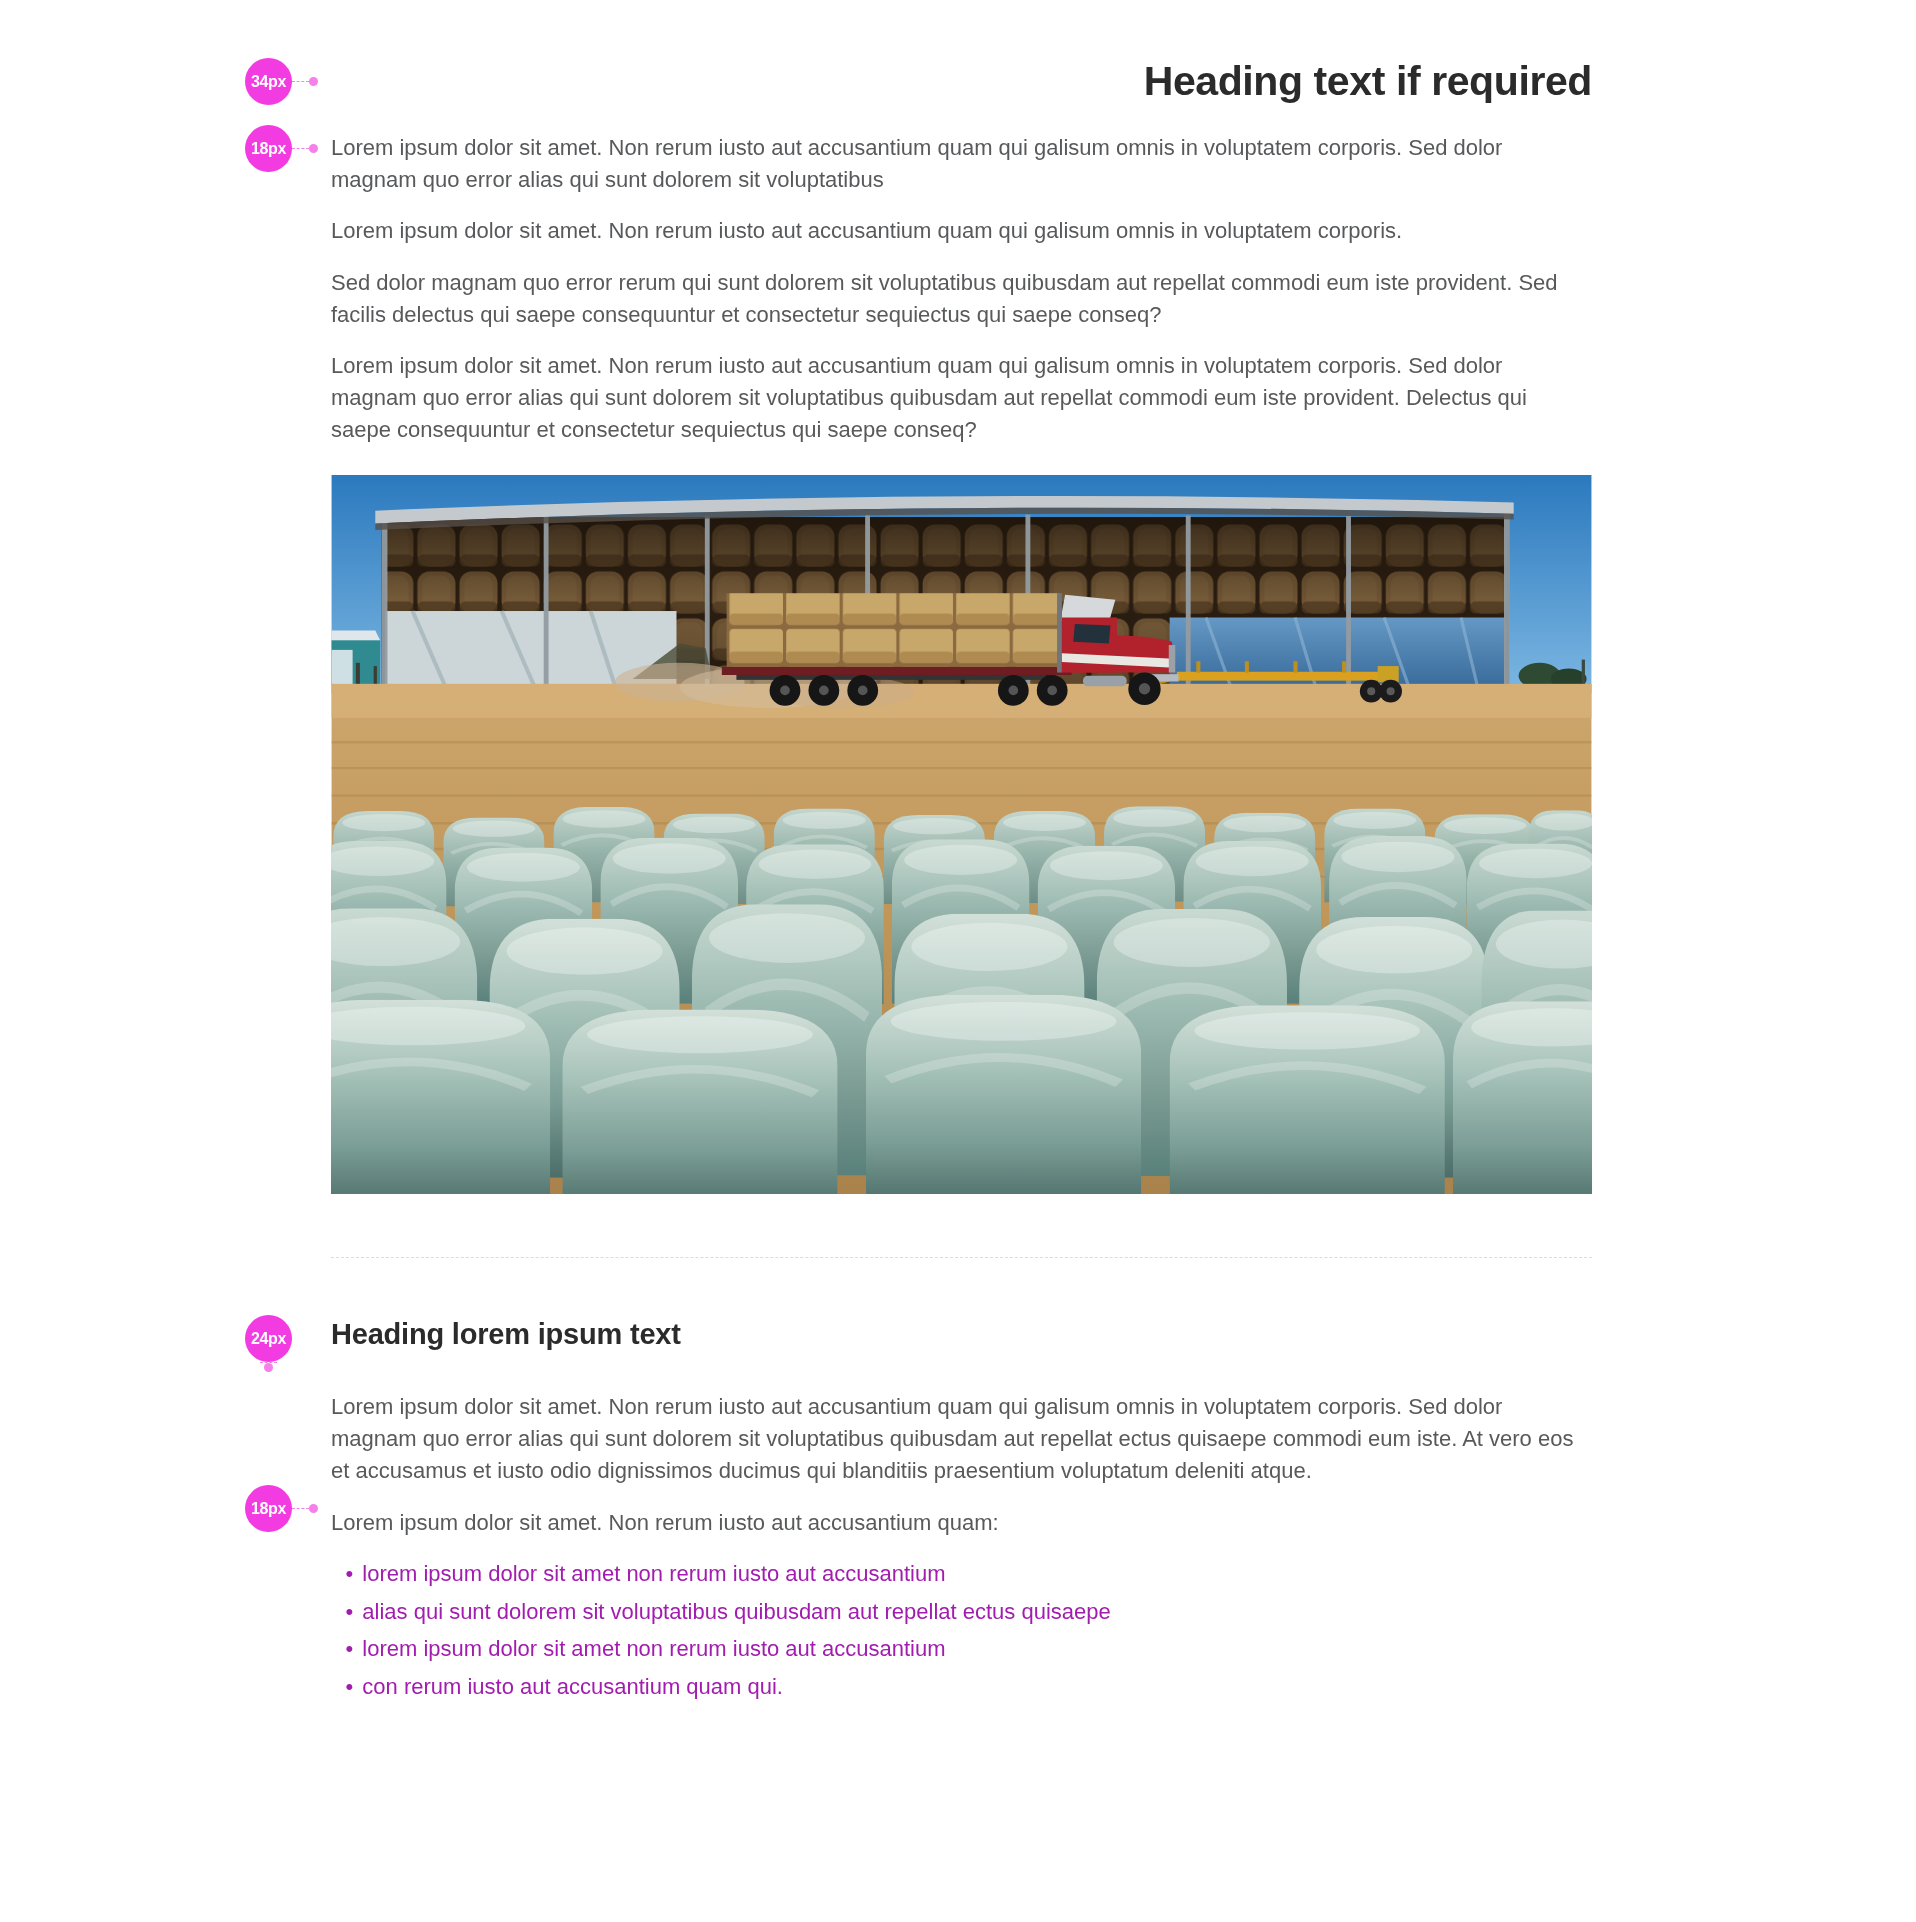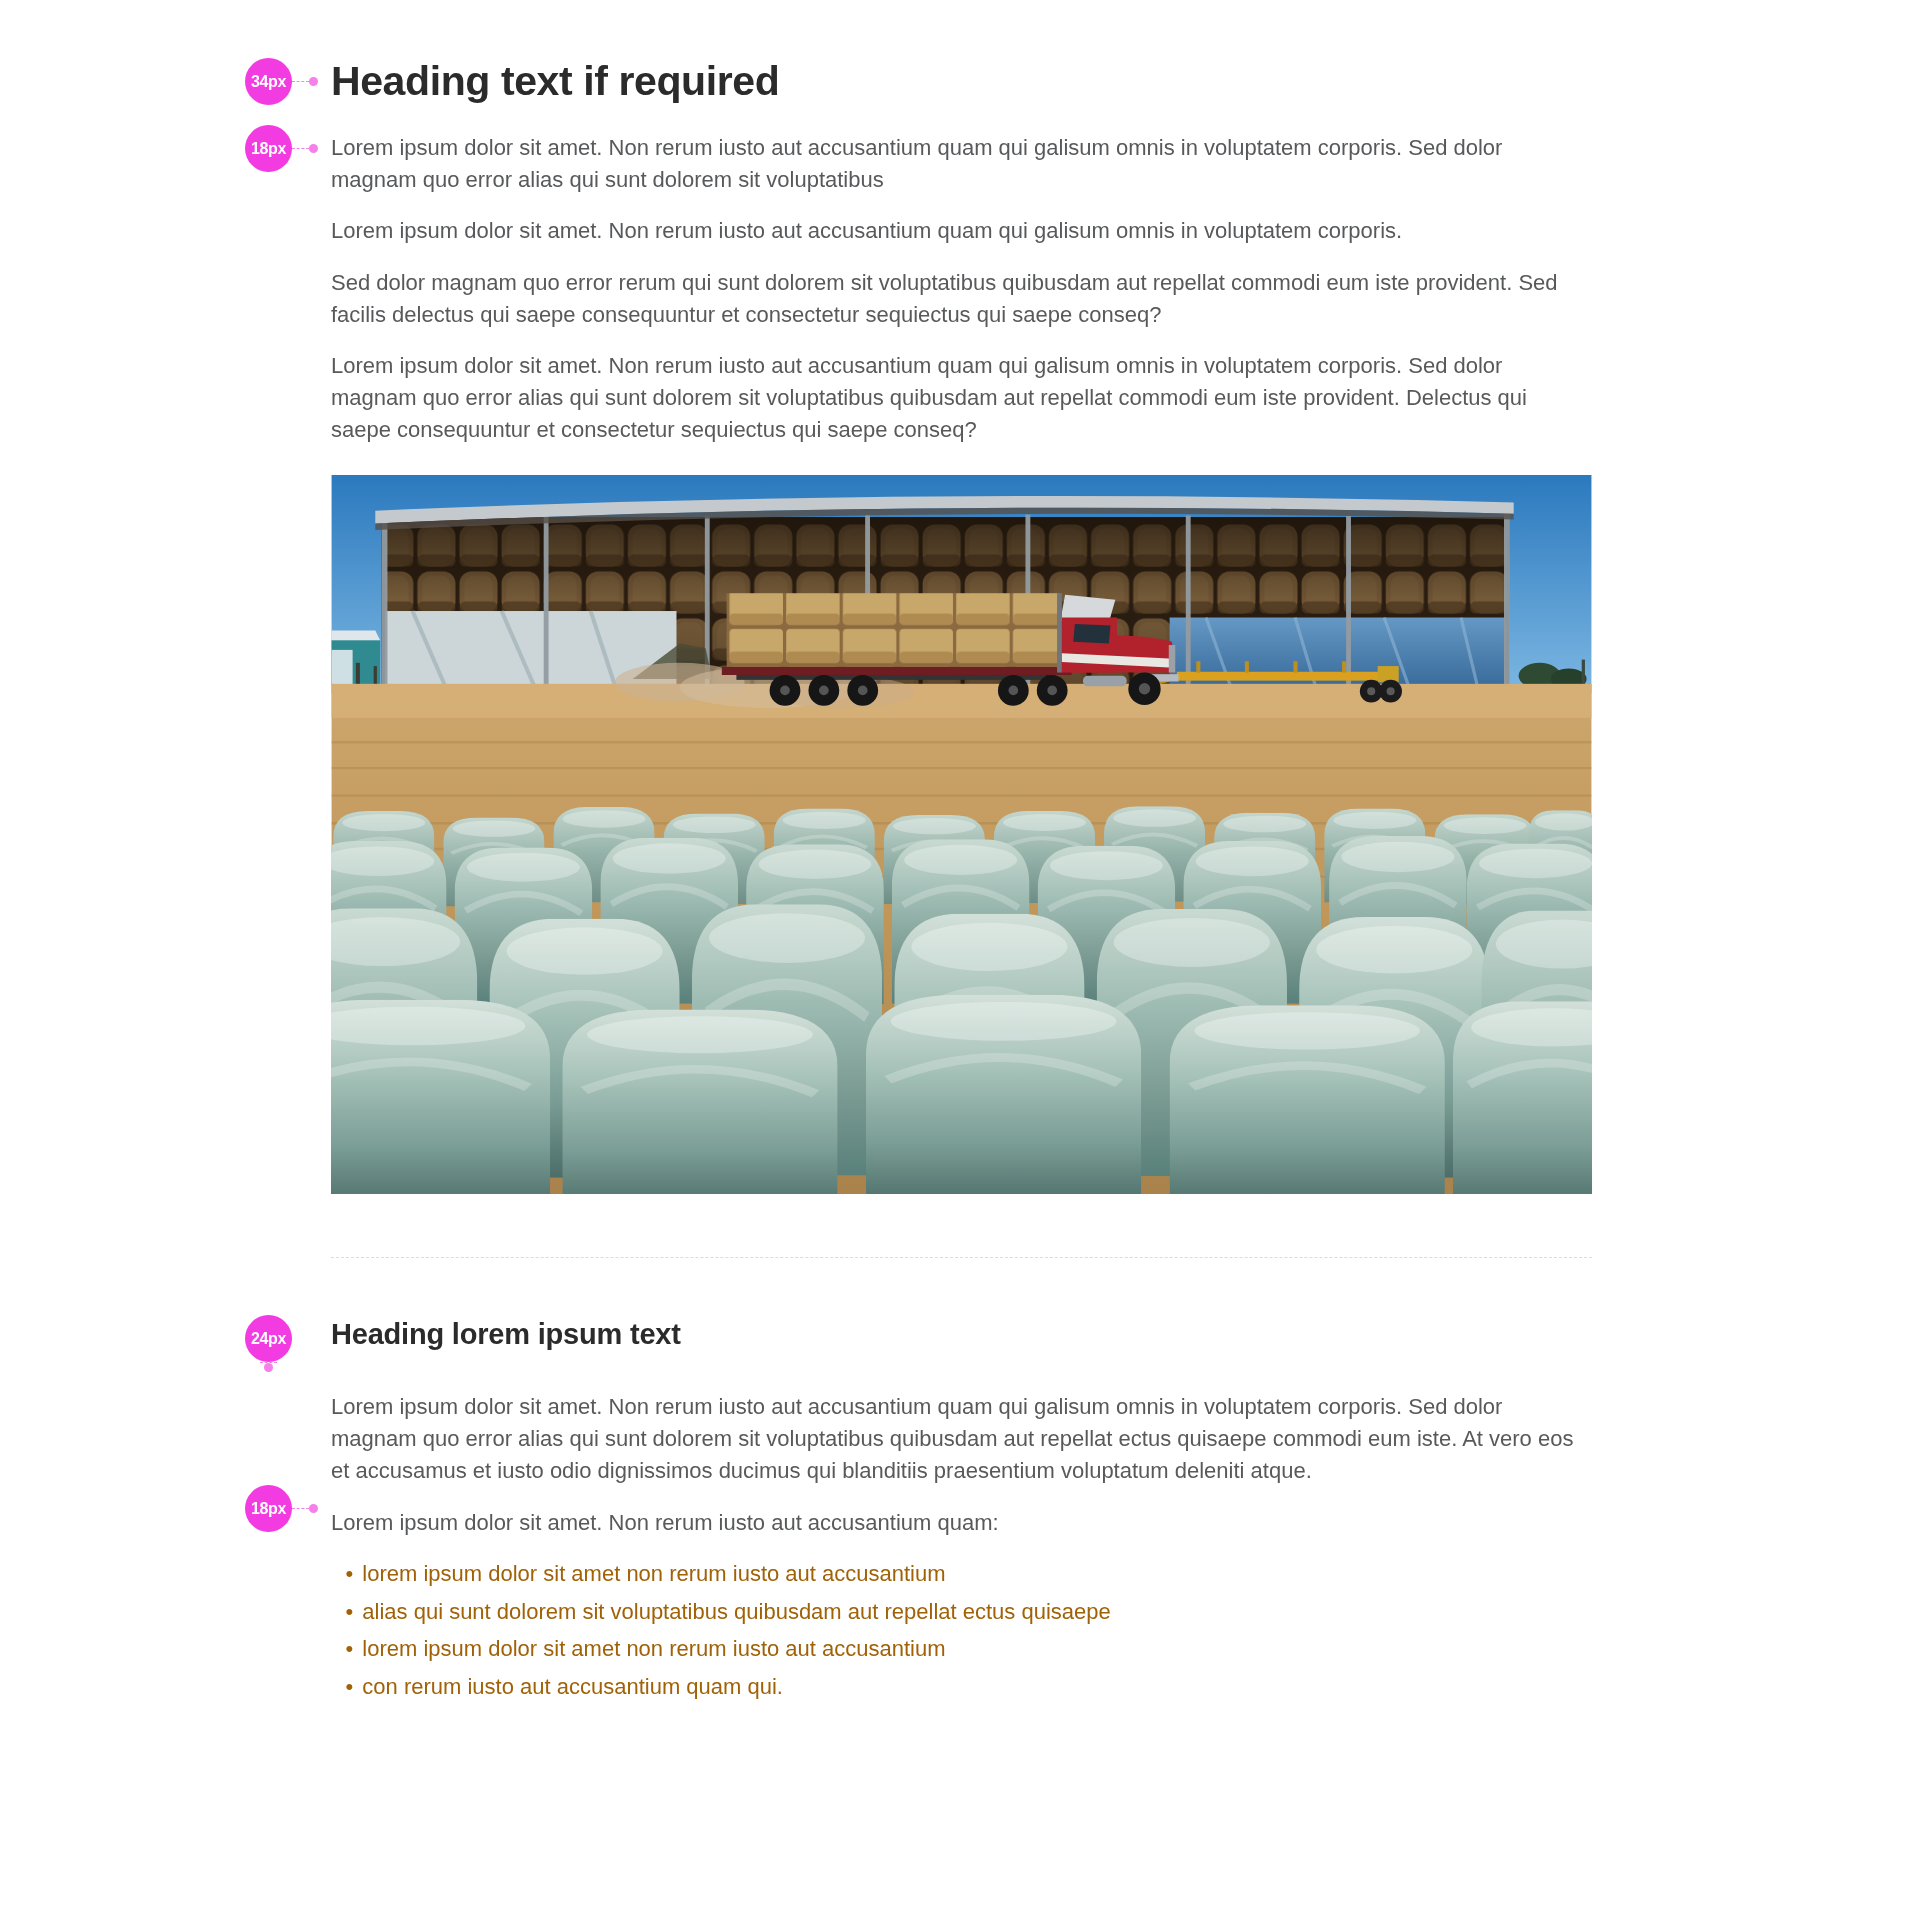--- a/index.html
+++ b/index.html
@@ -18,20 +18,21 @@
     top: 0;
     width: 1261px;
   }
   .page-title {
     margin: 58px 0 27px 0;
     font-size: 41px;
     line-height: 47px;
     font-weight: 700;
     letter-spacing: -0.4px;
     color: #2b2b2c;
+    text-align: right;
   }
   .section-title {
     margin: 58px 0 39px 0;
     font-size: 29px;
     line-height: 36px;
     font-weight: 700;
     letter-spacing: -0.2px;
     color: #2b2b2c;
   }
   .body-text {
@@ -50,21 +51,21 @@
     width: 1261px;
   }
   .bullet-list {
     list-style: none;
     margin: 18px 0 18px 0;
     padding: 0 0 0 14.6px;
   }
   .bullet-list li {
     font-size: 22px;
     line-height: 32px;
-    color: #a16207;
+    color: #a21caf;
     margin: 0 0 5.7px 0;
   }
   .bullet-marker { margin-right: 9px; }
   .green-link {
     color: #0aa34a;
     text-decoration: underline;
     text-decoration-thickness: 1.6px;
     text-underline-offset: 5.7px;
     cursor: pointer;
   }

